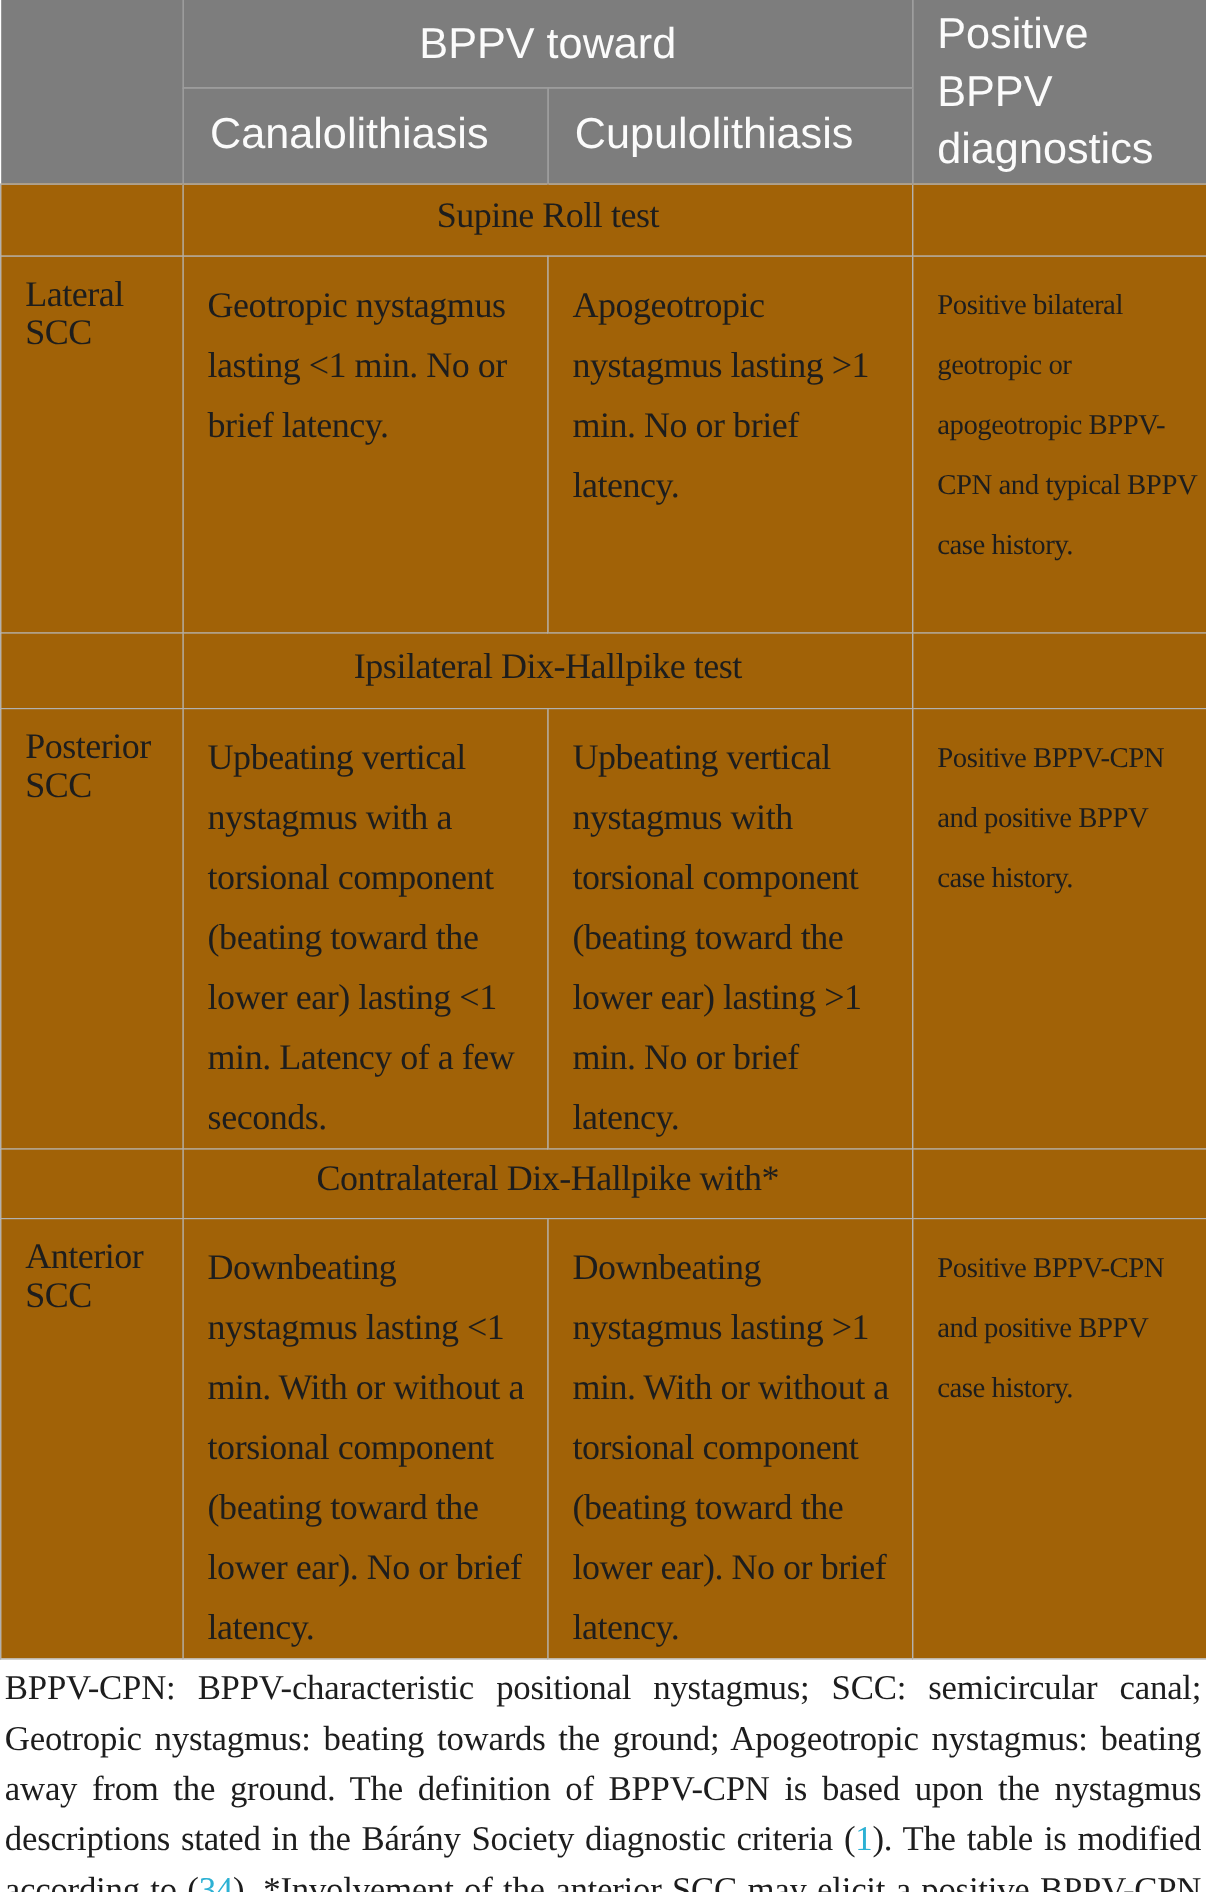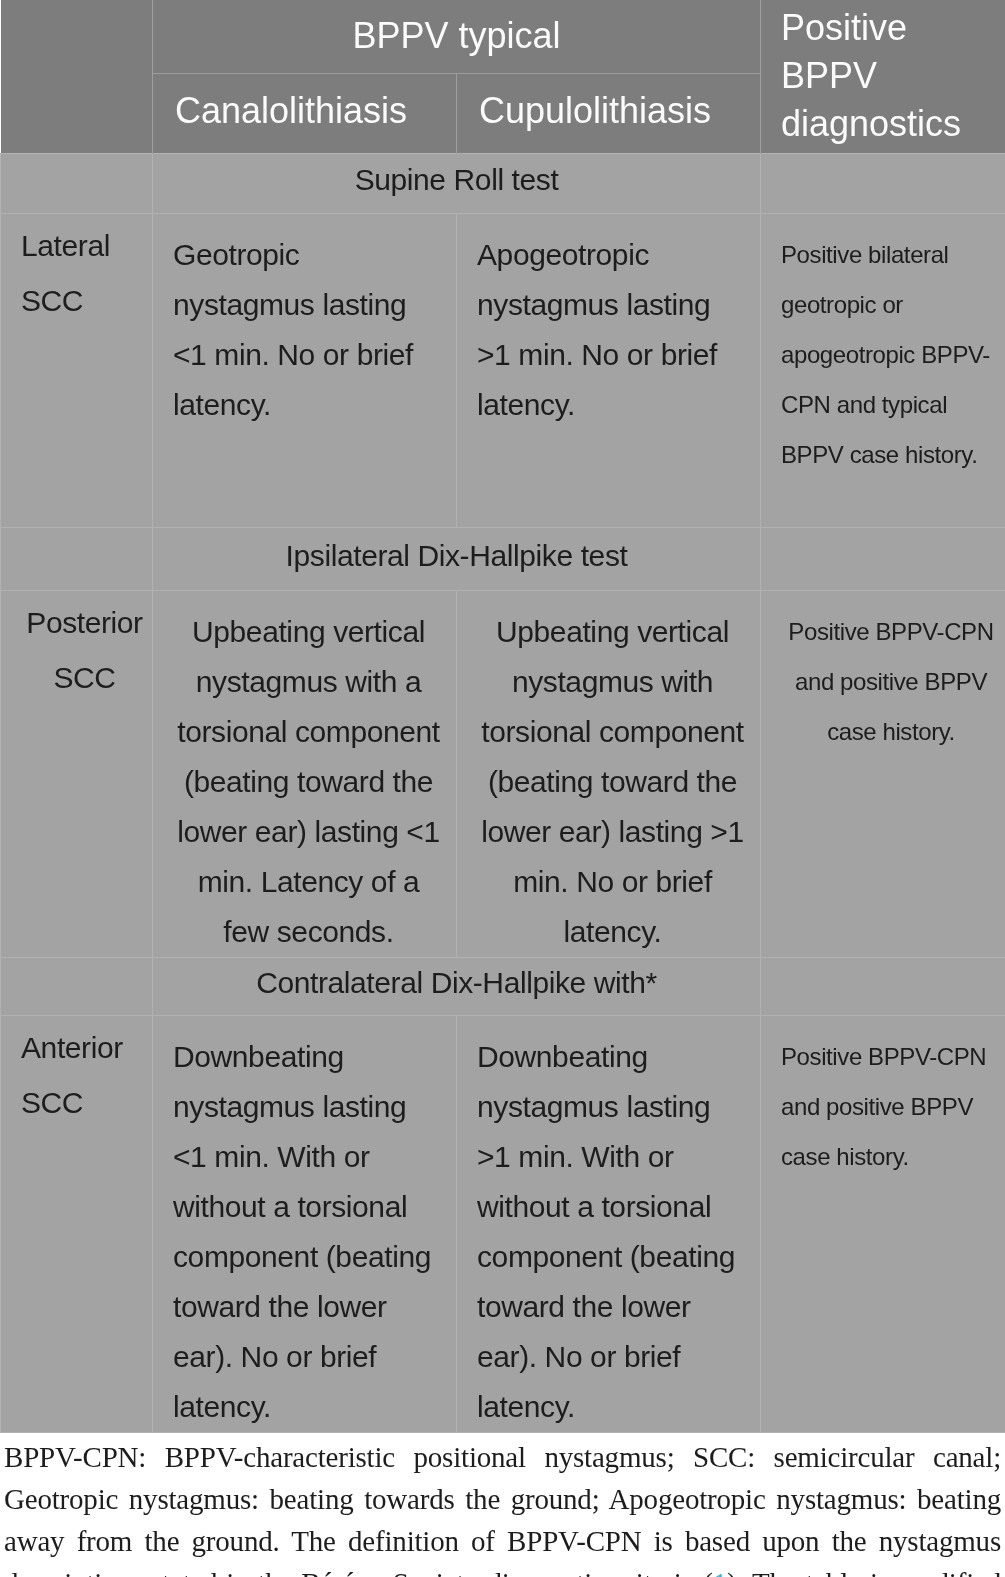--- a/index.html
+++ b/index.html
@@ -46,42 +46,42 @@
     text-align:left;vertical-align:middle;
     padding:4px 8px 4px 20px;
     line-height:48px;
     margin-top:16px;
   }
   
   td{
     border:1px solid var(--body-border);
     box-sizing:border-box;
     color:var(--text);
-    font-family:Liberation Sans, sans-serif;
+    font-family:Liberation Serif, serif;
     font-size:30px;
     letter-spacing:-0.4px;
-    background:#a3a3a3;
+    background:#a16207;
   }
   tr.testrow td{
     height:100%;
   }
   tr.testrow{height:60px;}
   tr.testrow.t2{height:63px;padding-left:32px;}
   tr.testrow.t3{height:58px;}
   td.test{
     text-align:center;vertical-align:middle;
     padding:0 4px 6px 4px;
   }
   tr.datarow.d1{height:314px;}
-  tr.datarow.d2{height:363px;text-align:center;}
+  tr.datarow.d2{height:363px;}
   tr.datarow.d3{height:361px;}
   td.rowlabel{
     vertical-align:top;
-    padding:4px 4px 0 20px;
-    line-height:55px;
+    padding:16px 4px 0 20px;
+    line-height:32px;
   }
   td.cell{
     vertical-align:top;
     padding:16px 12px 0 20px;
     line-height:50px;
   }
   td.cell.diagcol{
     font-size:24px;
     padding-right:4px;
   }
@@ -110,21 +110,21 @@
     <colgroup>
       <col style="width:152px">
       <col style="width:304px">
       <col style="width:304px">
       <col style="width:245px">
     </colgroup>
 
     <tbody>
         <tr class="hr1">
       <th class="corner" rowspan="2"></th>
-      <th class="group" colspan="2">BPPV typical</th>
+      <th class="group" colspan="2">BPPV toward</th>
       <th class="diag" rowspan="2">Positive BPPV diagnostics</th>
     </tr>
     <tr class="hr2">
       <th class="sub sub-can">Canalolithiasis</th>
       <th class="sub">Cupulolithiasis</th>
     </tr>
 
     <tr class="testrow t1">
       <td></td>
       <td class="test" colspan="2">Supine Roll test</td>

